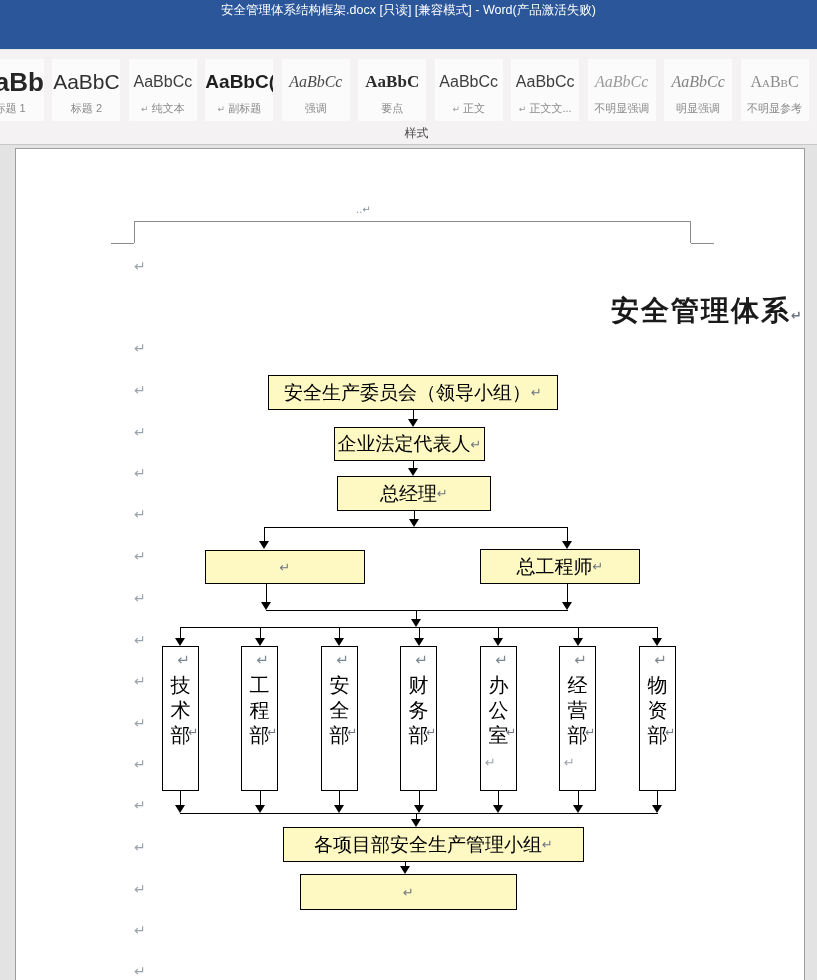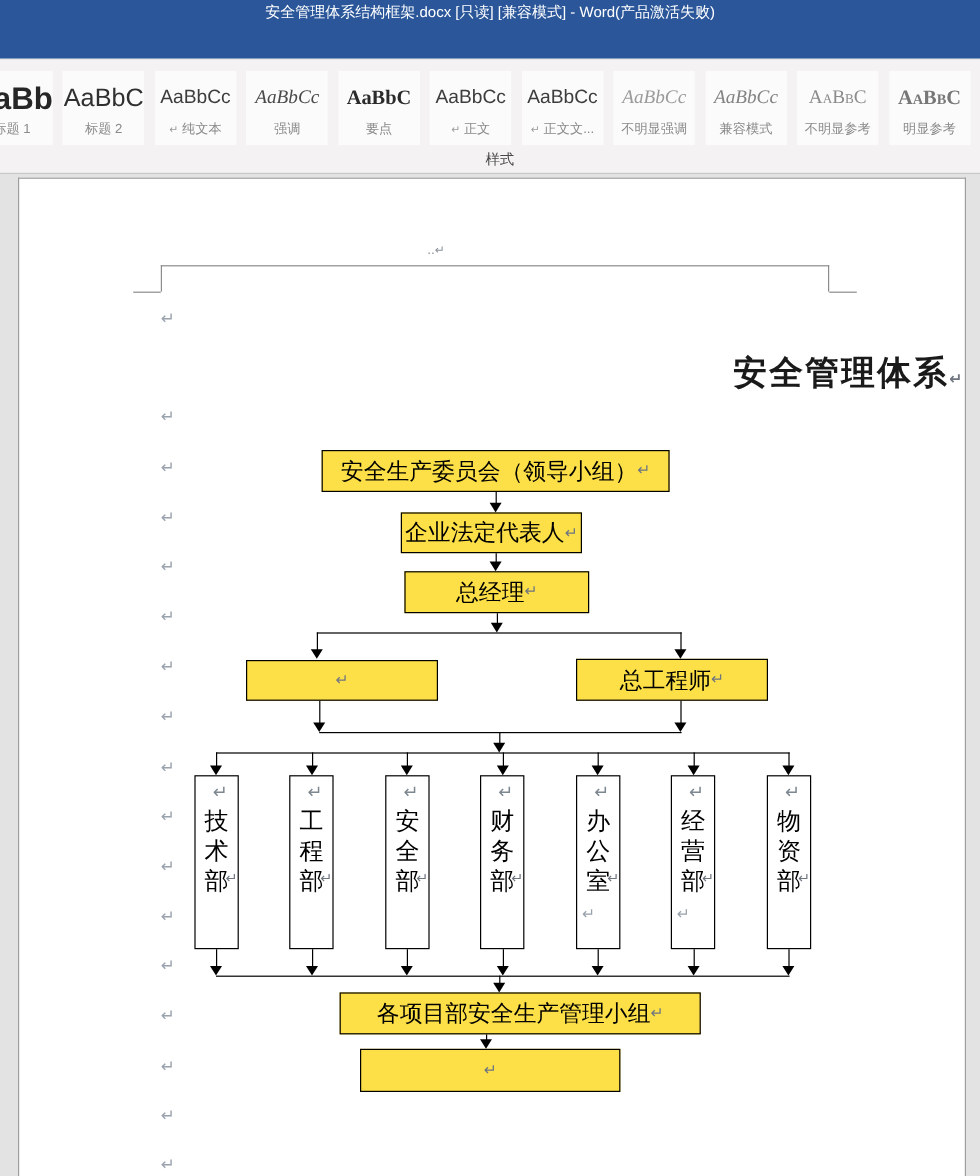--- a/index.html
+++ b/index.html
@@ -63,21 +63,21 @@
   .pmark { position:absolute; left:118px; font-size:14px; color:#9aa3ad;
            font-family:"DejaVu Sans",sans-serif; line-height:14px; }
   .ipmark { font-size:13px; color:#6f7680; font-family:"DejaVu Sans",sans-serif; }
 
   .doc-title { position:absolute; left:0; top:143px; width:100%; text-align:right;
                font-size:28px; font-weight:bold; letter-spacing:2px; color:#1a1a1a; }
 
   
   .cbox { position:absolute; border:1px solid #000; display:flex; align-items:center;
           justify-content:center; font-size:19px; white-space:nowrap; overflow:hidden;
-          background:#fde047; }
+          background:#fef9c3; }
   .vbox { position:absolute; width:37px; height:145px; border:1px solid #000;
           background:#fff; padding-top:4px; }
   .vpil { height:22px; text-align:center; padding-left:6px; font-size:15px;
           color:#7d8790; font-family:"DejaVu Sans",sans-serif; }
   .vtext { display:block; width:20px; margin:0 auto; font-size:20px; line-height:25px;
            text-align:center; word-break:break-all; }
   .vret  { position:absolute; right:0; top:78px; font-size:12px; color:#6f7680;
            font-family:"DejaVu Sans",sans-serif; }
   .vext  { position:absolute; left:4px; top:108px; font-size:13px; color:#9aa3ad;
            font-family:"DejaVu Sans",sans-serif; }
@@ -103,20 +103,24 @@
     </div>
     <div class="tile">
       <span class="sample s-h2">AaBbC</span>
       <span class="tlabel">标题 2</span>
     </div>
     <div class="tile">
       <span class="sample s-plain">AaBbCc</span>
       <span class="tlabel"><span class="pfx">↵</span> <span>纯文本</span></span>
     </div>
     <div class="tile">
+      <span class="sample s-subtitle">AaBbC(</span>
+      <span class="tlabel"><span class="pfx">↵</span> <span>副标题</span></span>
+    </div>
+    <div class="tile">
       <span class="sample s-emph">AaBbCc</span>
       <span class="tlabel">强调</span>
     </div>
     <div class="tile">
       <span class="sample s-strong">AaBbC</span>
       <span class="tlabel">要点</span>
     </div>
     <div class="tile">
       <span class="sample s-normal">AaBbCc</span>
       <span class="tlabel"><span class="pfx">↵</span> <span>正文</span></span>
@@ -124,21 +128,21 @@
     <div class="tile">
       <span class="sample s-normal">AaBbCc</span>
       <span class="tlabel"><span class="pfx">↵</span> <span>正文文...</span></span>
     </div>
     <div class="tile">
       <span class="sample s-subemph">AaBbCc</span>
       <span class="tlabel">不明显强调</span>
     </div>
     <div class="tile">
       <span class="sample s-intemph">AaBbCc</span>
-      <span class="tlabel">兼容模式</span>
+      <span class="tlabel">明显强调</span>
     </div>
     <div class="tile">
       <span class="sample s-subref">AaBbC</span>
       <span class="tlabel">不明显参考</span>
     </div>
     <div class="tile">
       <span class="sample s-intref">AaBbC</span>
       <span class="tlabel">明显参考</span>
     </div>
   </div>

